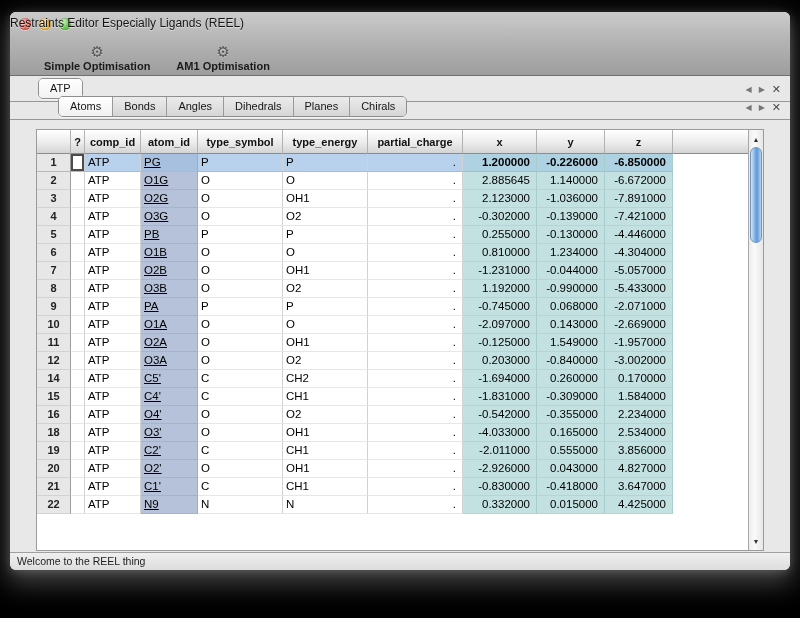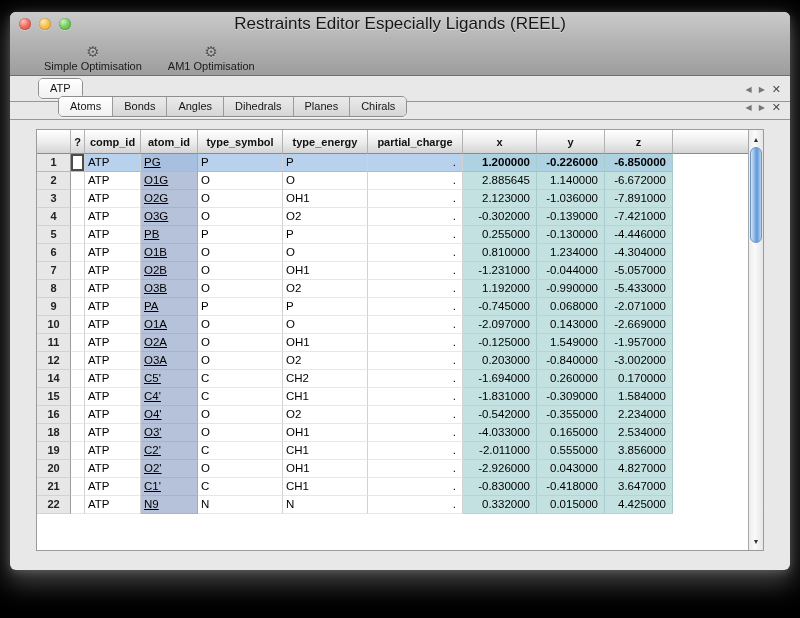--- a/index.html
+++ b/index.html
@@ -11,34 +11,34 @@
   .window{
     position:absolute;left:10px;top:12px;width:780px;height:558px;
     border-radius:6px;background:#e8e8e8;overflow:hidden;
     box-shadow:0 10px 26px 4px rgba(190,190,190,0.35),0 2px 8px rgba(60,60,60,0.8);
   }
   
   .chrome{position:absolute;left:0;top:0;right:0;height:63px;
     background:linear-gradient(#cbcbcb,#b4b4b4 45%,#9d9d9d);
     border-bottom:1px solid #6f6f6f;}
   .titlebar{position:relative;height:23px;}
-  .title{position:absolute;left:0;right:0;top:0;line-height:23px;text-align:center;
-    font-size:17px;color:#151515;text-shadow:0 1px 0 rgba(255,255,255,0.45);}
+  .title{position:absolute;left:0;right:0;top:0;line-height:23px;
+    font-size:12px;color:#151515;text-shadow:0 1px 0 rgba(255,255,255,0.45);}
   .lights{position:absolute;left:9px;top:6px;display:flex;gap:8px;}
   .light{width:12px;height:12px;border-radius:50%;
     box-shadow:inset 0 0 1px rgba(0,0,0,.55),0 1px 0 rgba(255,255,255,.35);}
   .light.red{background:radial-gradient(circle at 35% 30%,#ffc4bc,#ef7064 45%,#cf4437);}
   .light.yellow{background:radial-gradient(circle at 35% 30%,#ffeaba,#f7c250 45%,#dda02b);}
   .light.green{background:radial-gradient(circle at 35% 30%,#d2f0c2,#7bce63 45%,#47a831);}
   .toolbar{position:absolute;left:0;top:23px;right:0;bottom:0;display:flex;
     align-items:flex-end;padding:0 0 3px 34px;gap:26px;}
   .toolbtn{display:flex;flex-direction:column;align-items:center;gap:0;}
   .toolbtn .gear{font-size:15px;line-height:17px;color:#555;
     text-shadow:0 1px 1px rgba(255,255,255,.4);}
-  .toolbtn .tlabel{font-size:11px;color:#1b1b1b;}
+  .toolbtn .tlabel{font-size:11px;color:#1b1b1b;font-weight:bold;}
   
   .tabbar{position:absolute;left:0;right:0;height:26px;box-sizing:border-box;
     border-bottom:1px solid #979797;display:flex;align-items:flex-end;}
   .tabbar.outer{top:64px;padding-left:28px;}
   .tabbar.inner{top:82px;padding-left:48px;}
   .seg{display:flex;margin-bottom:2px;border:1px solid #8e8e8e;border-radius:5px;
     overflow:hidden;box-shadow:0 1px 1px rgba(255,255,255,.6);}
   .seg .tab{padding:0 11px;height:19px;line-height:19px;font-size:11px;color:#151515;
     background:linear-gradient(#ebebeb,#d6d6d6);border-left:1px solid #9a9a9a;white-space:nowrap;}
   .seg .tab:first-child{border-left:none;}
@@ -440,14 +440,17 @@
           </tbody>
       </table>
     </div>
     <div class="scrollbar">
       <div class="sb-btn sb-up">▲</div>
       <div class="thumb"></div>
       <div class="sb-btn sb-down">▼</div>
     </div>
   </div>
 
+  <div class="statusbar">
+    <span>Welcome to the REEL thing</span>
+  </div>
 
 </div>
 
 </body></html>

